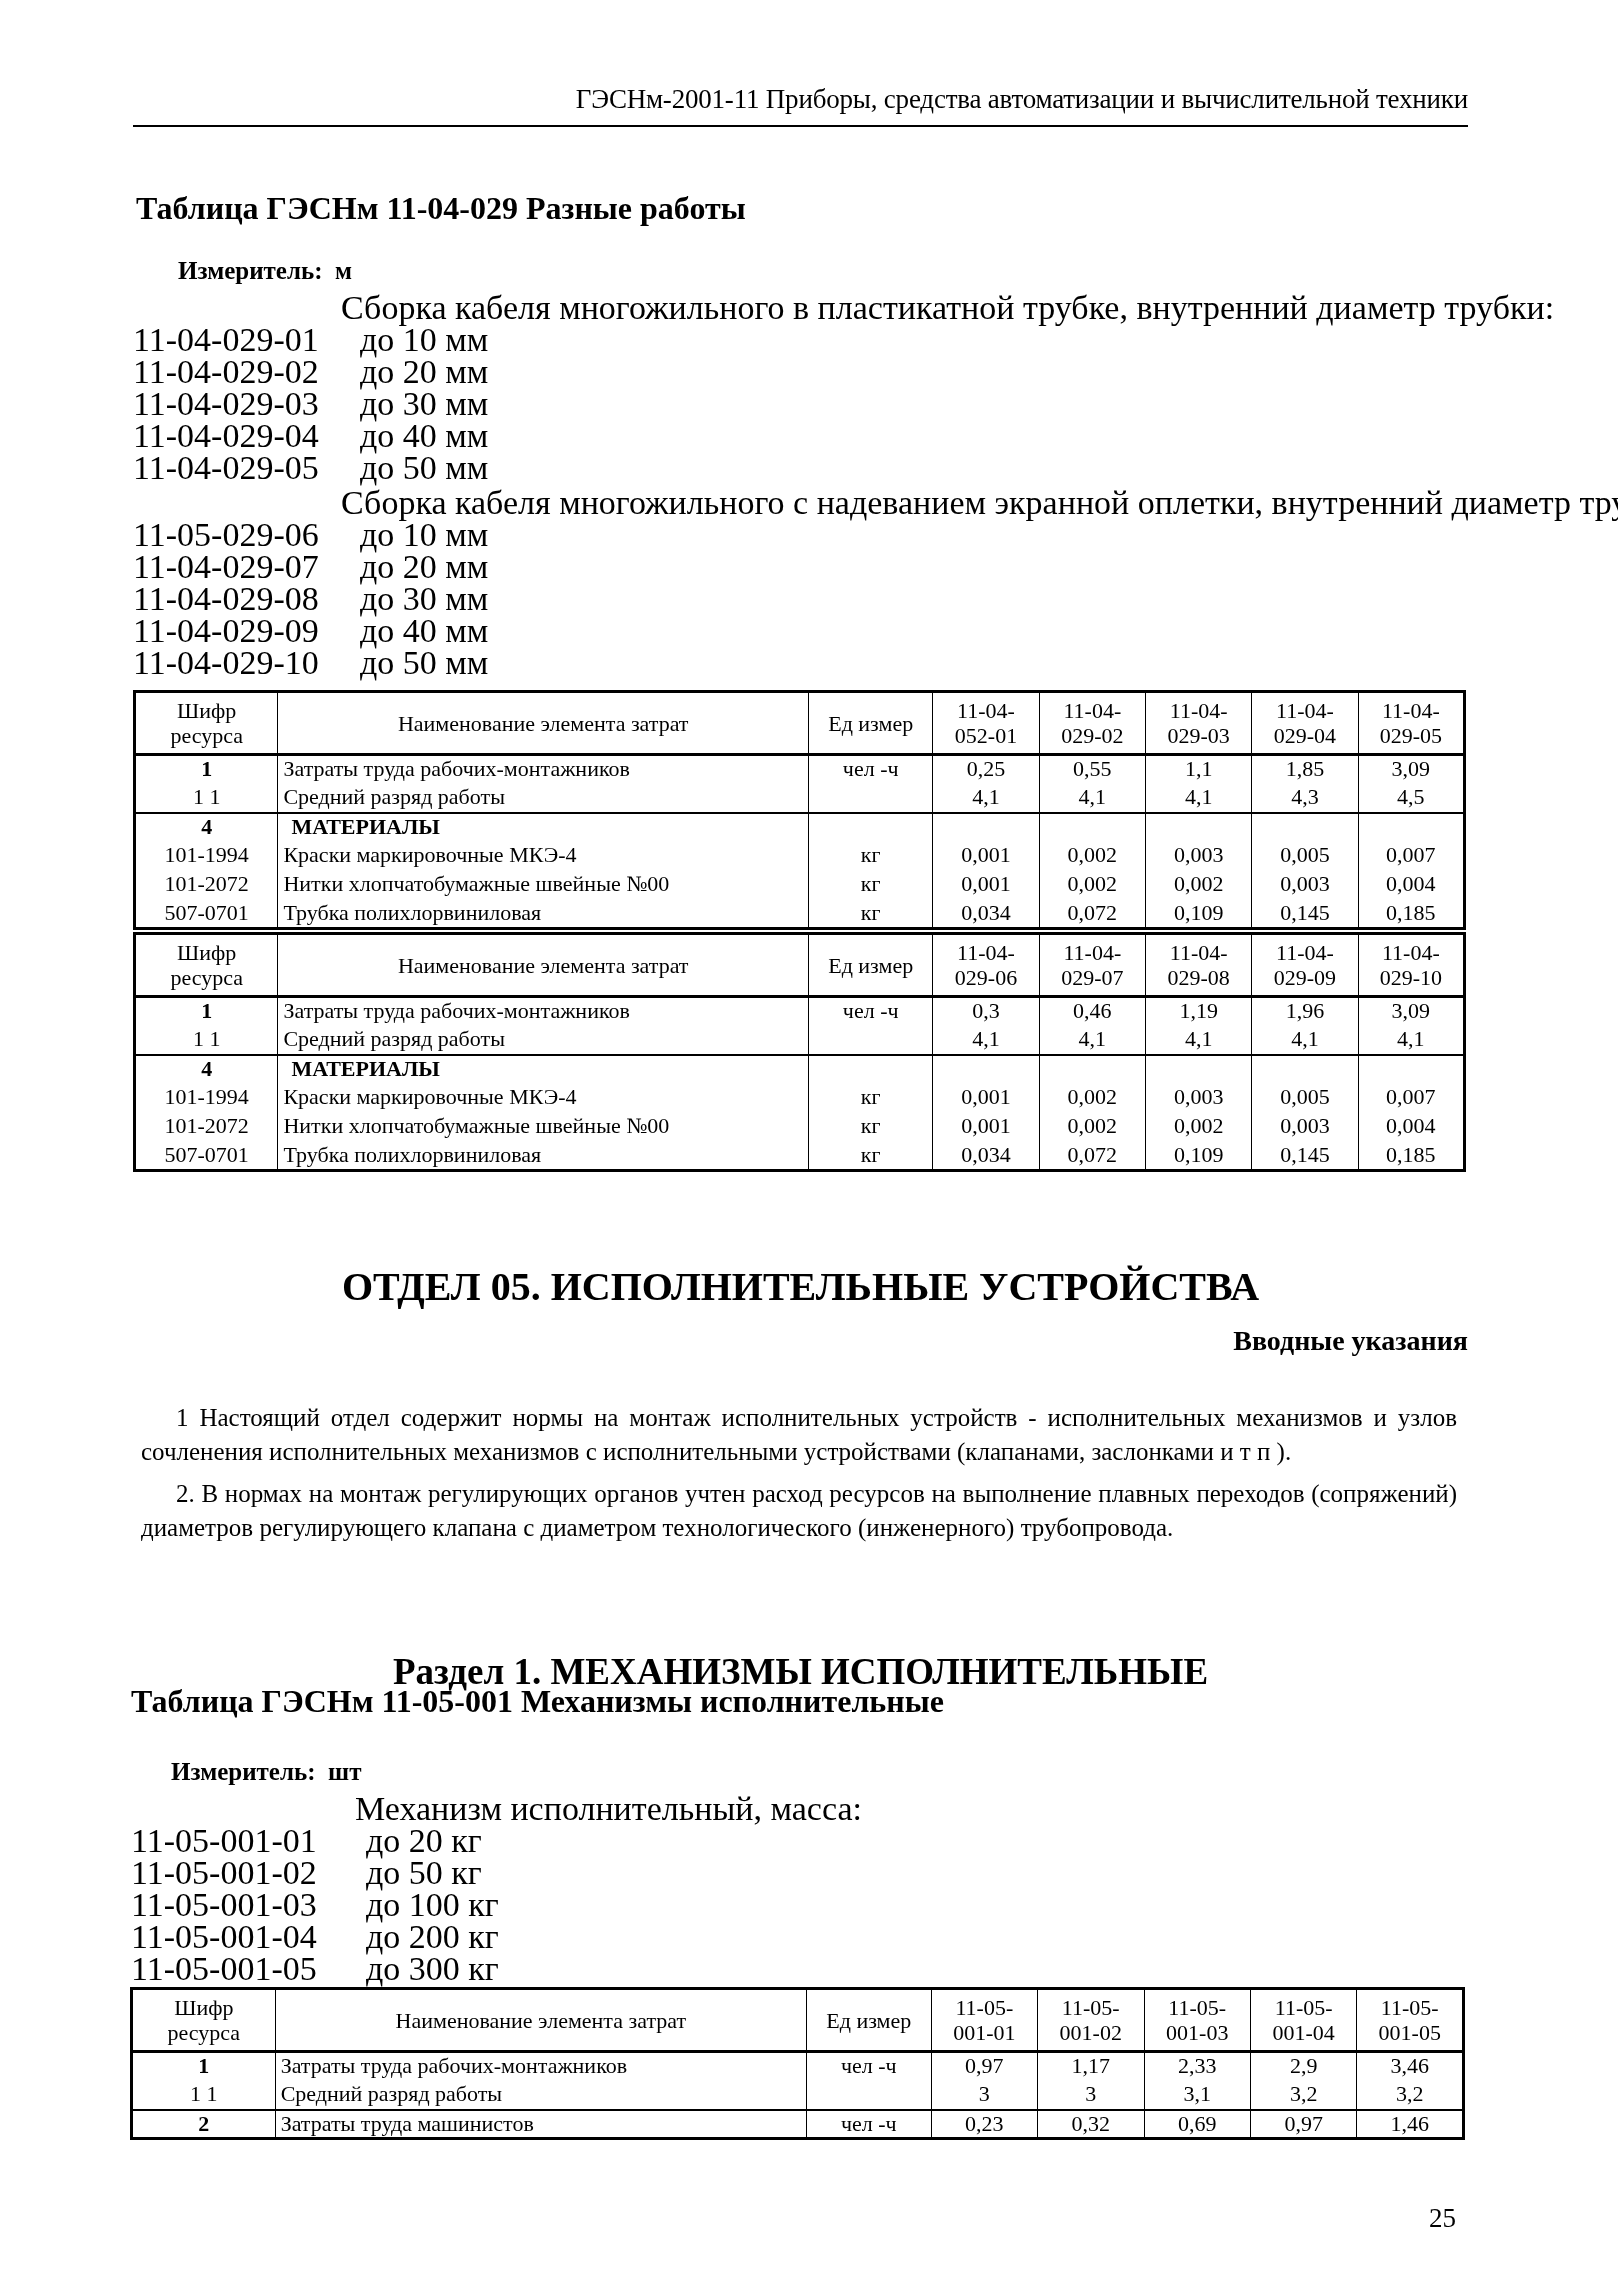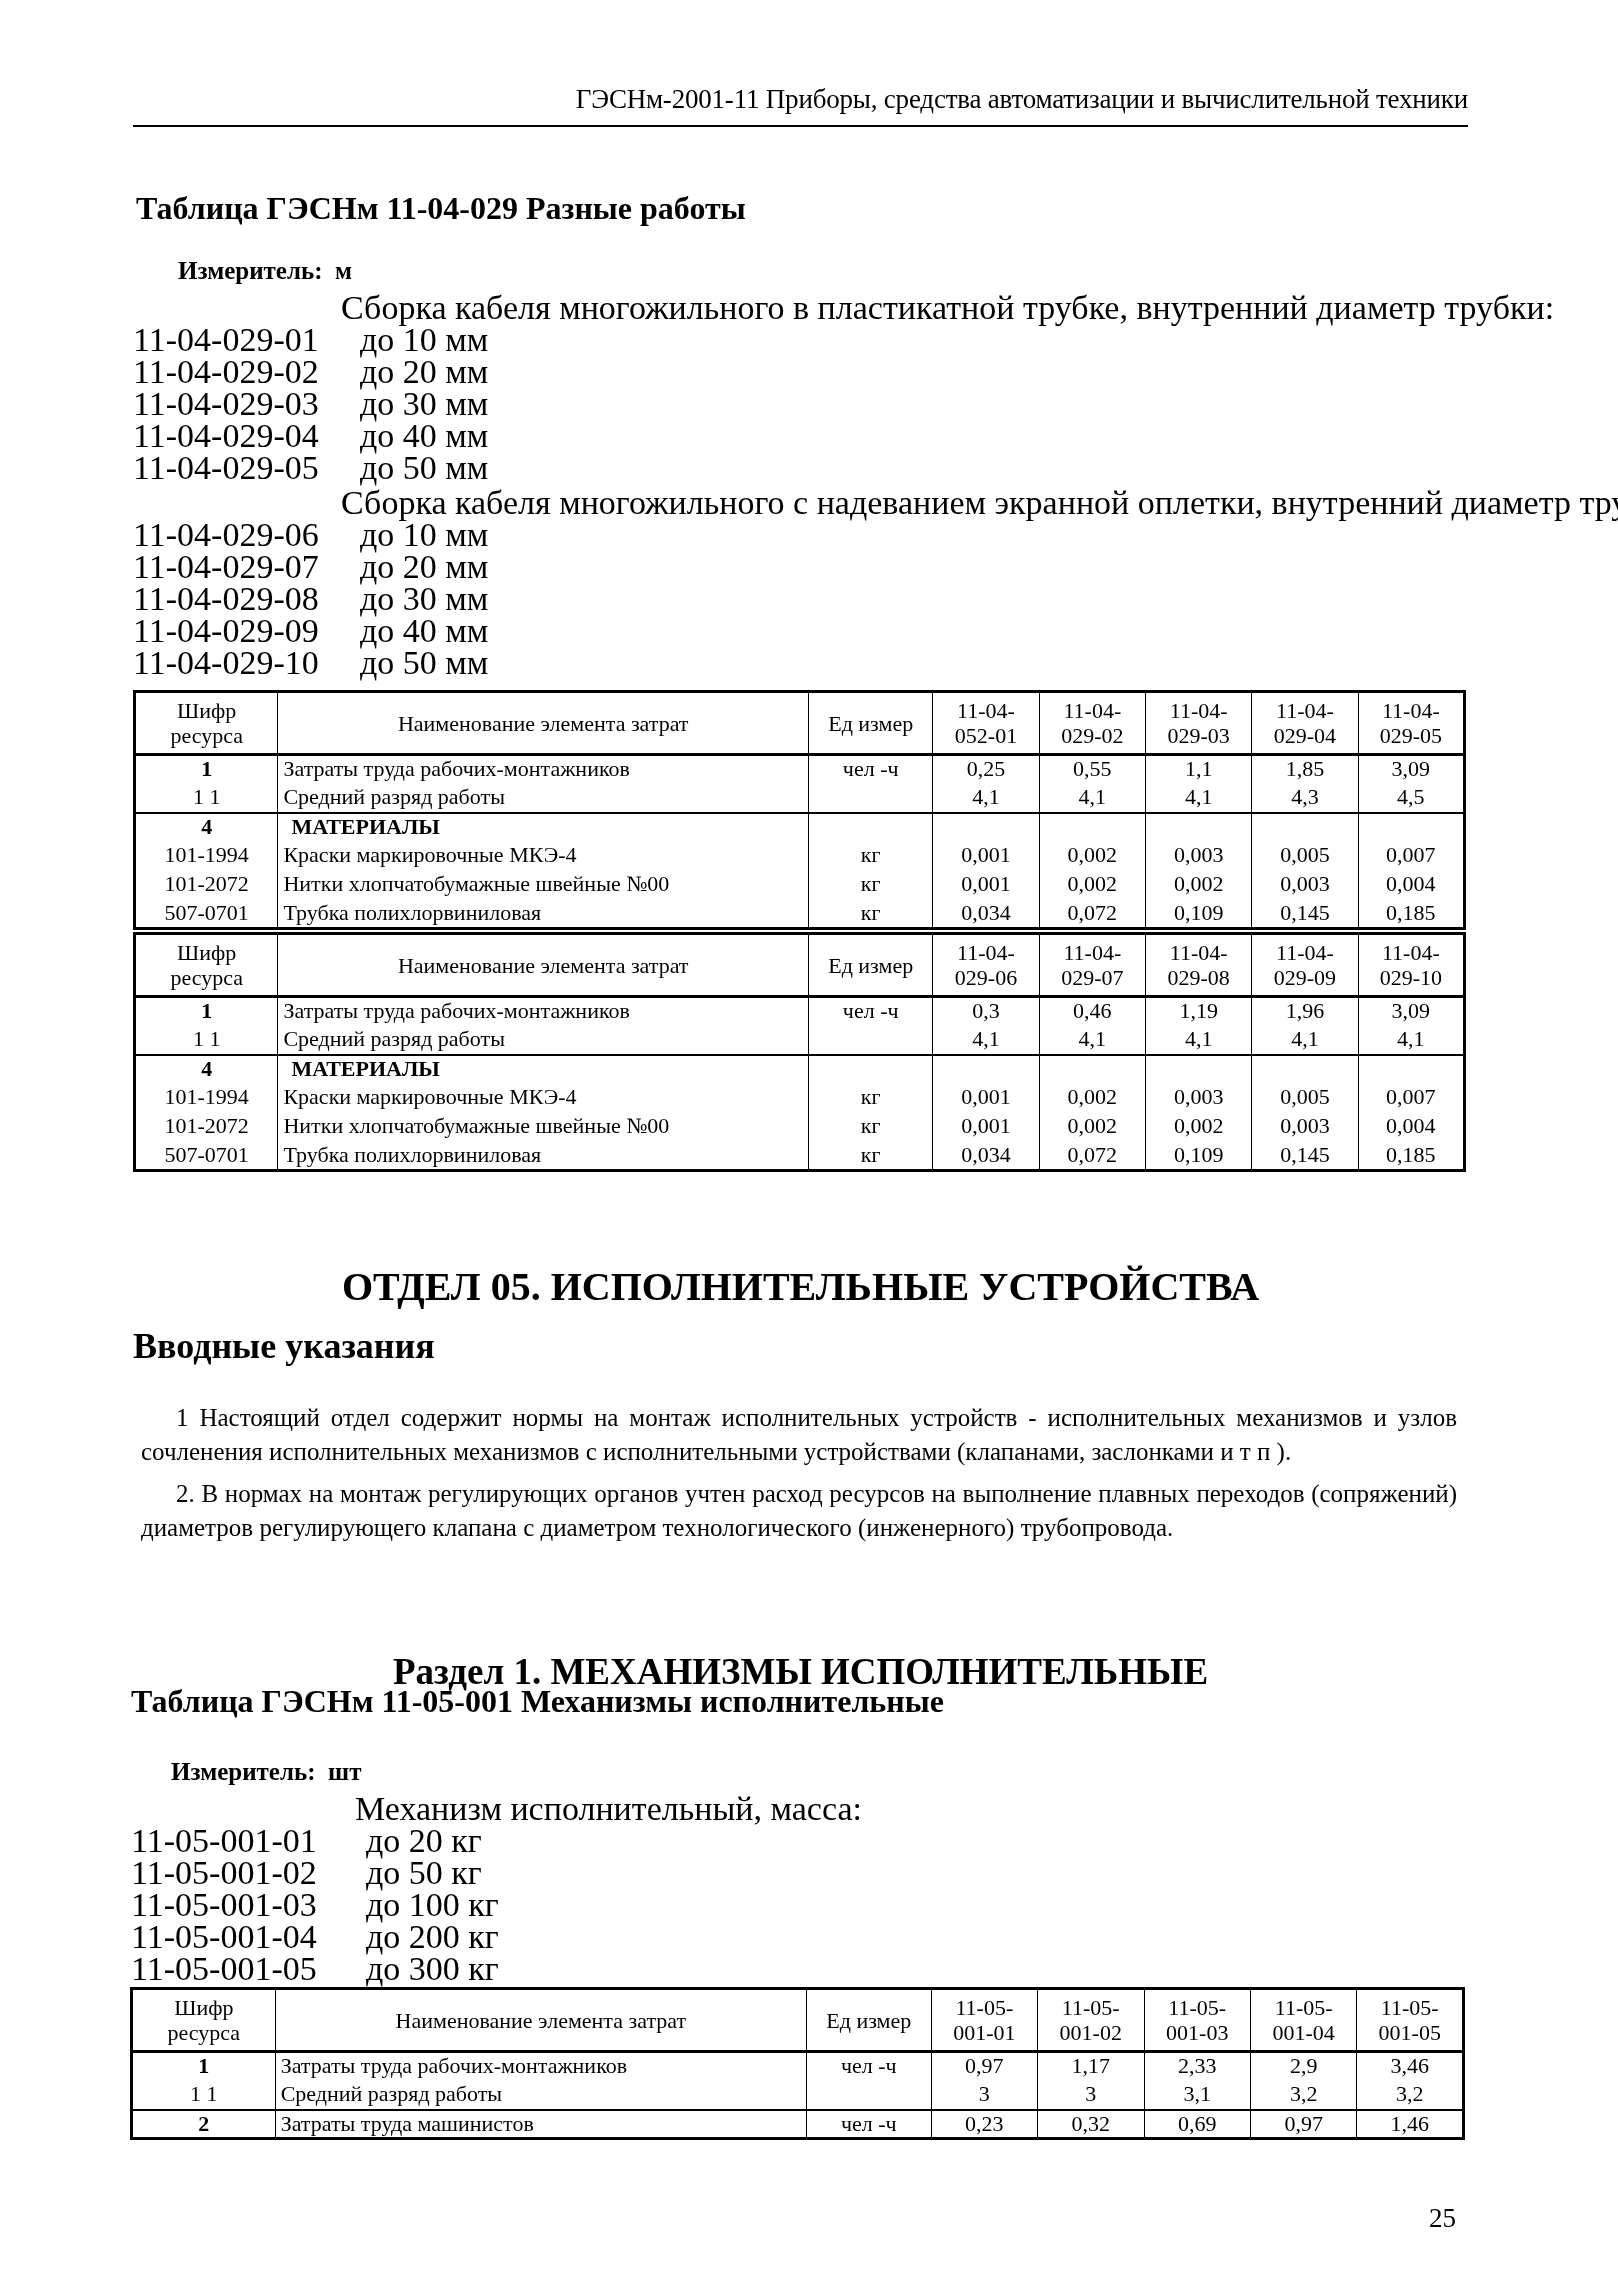--- a/index.html
+++ b/index.html
@@ -33,21 +33,21 @@
   table.norm tbody.grp { border-bottom: 2.5px solid #000; }
   table.norm tbody.grp:last-child { border-bottom: none; }
   .c { text-align: center; }
   .l { text-align: left; }
   .b { font-weight: bold !important; }
   .col-code { width: 143px; }
   .col-name { width: 529px; }
   .col-unit { width: 124px; }
   .col-val { width: 106px; }
   .section-title { font-weight: bold; font-size: 40px; text-align: center; left: 133px; width: 1335px; }
-  .subsection { font-weight: bold; font-size: 36px; text-align: left; left: 133px; width: 1335px; }
+  .subsection { font-weight: bold; font-size: 28px; text-align: right; left: 133px; width: 1335px; }
   .para { left: 133px; width: 1332px; font-size: 25px; line-height: 34px; text-align: justify; }
   .para p { margin: 8px; text-indent: 35px; }
   .razdel { font-weight: bold; font-size: 37px; text-align: center; left: 133px; width: 1335px; }
   .page-num { left: 1429px; top: 2203px; font-size: 27px; }
 </style>
 </head>
 <body>
 
 <div class="abs running-header">ГЭСНм-2001-11 Приборы, средства автоматизации и вычислительной техники</div>
 <div class="abs header-rule"></div>
@@ -62,21 +62,21 @@
   <div class="line" style="height:32px"><span class="code">11-04-029-01</span><span class="desc" style="margin-left:-5px">до 10 мм</span></div>
   <div class="line" style="height:32px"><span class="code">11-04-029-02</span><span class="desc" style="margin-left:-5px">до 20 мм</span></div>
   <div class="line" style="height:32px"><span class="code">11-04-029-03</span><span class="desc" style="margin-left:-5px">до 30 мм</span></div>
   <div class="line" style="height:32px"><span class="code">11-04-029-04</span><span class="desc" style="margin-left:-5px">до 40 мм</span></div>
   <div class="line" style="height:32px"><span class="code">11-04-029-05</span><span class="desc" style="margin-left:-5px">до 50 мм</span></div>
 </div>
 
 <div class="abs line" style="left:341px; top:484px;">Сборка кабеля многожильного с надеванием экранной оплетки, внутренний диаметр трубки:</div>
 
 <div class="abs" style="left:133px; top:516px;">
-  <div class="line" style="height:32px"><span class="code">11-04-029-06</span><span class="desc" style="margin-left:-5px">до 10 мм</span></div>
+  <div class="line" style="height:32px"><span class="code">11-05-029-06</span><span class="desc" style="margin-left:-5px">до 10 мм</span></div>
   <div class="line" style="height:32px"><span class="code">11-04-029-07</span><span class="desc" style="margin-left:-5px">до 20 мм</span></div>
   <div class="line" style="height:32px"><span class="code">11-04-029-08</span><span class="desc" style="margin-left:-5px">до 30 мм</span></div>
   <div class="line" style="height:32px"><span class="code">11-04-029-09</span><span class="desc" style="margin-left:-5px">до 40 мм</span></div>
   <div class="line" style="height:32px"><span class="code">11-04-029-10</span><span class="desc" style="margin-left:-5px">до 50 мм</span></div>
 </div>
 
 <table class="norm" style="top:690px;">
   <colgroup>
       <col class="col-code">
       <col class="col-name">

